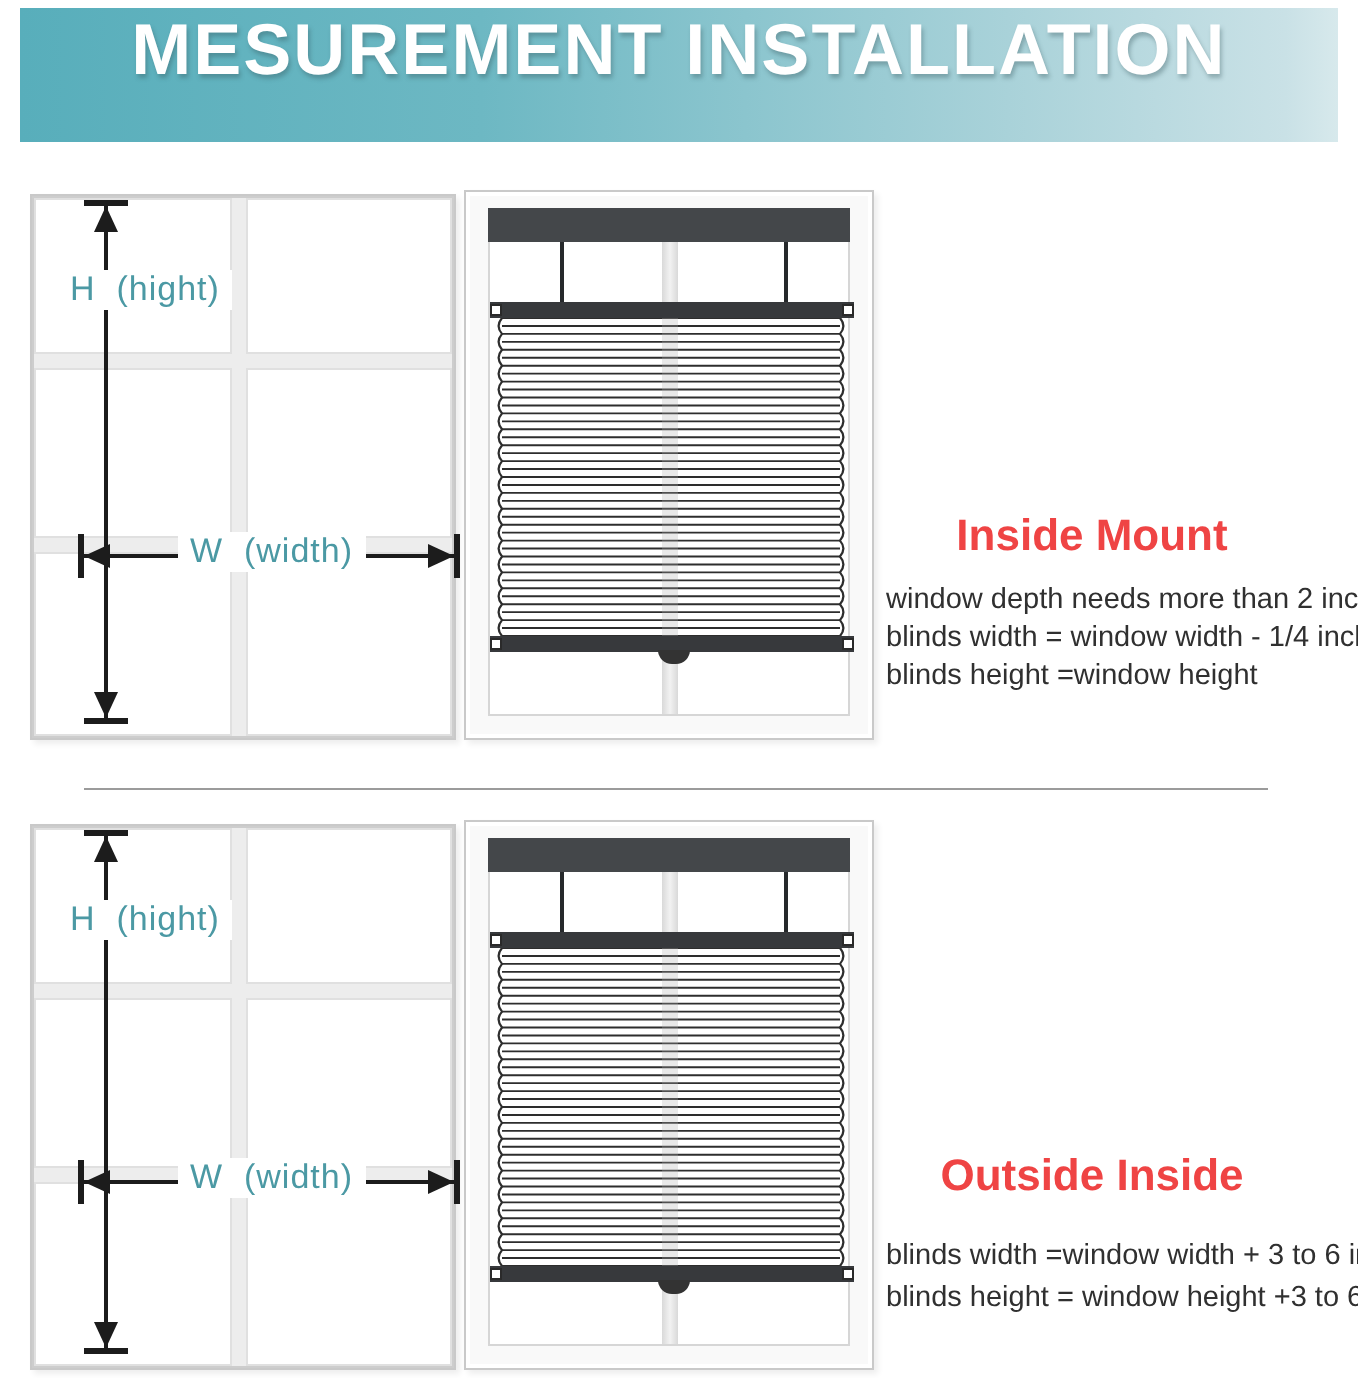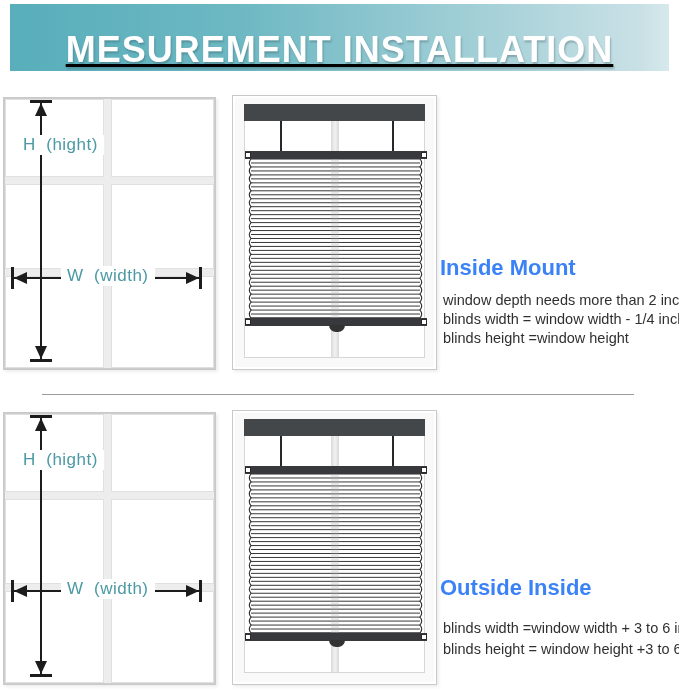--- a/index.html
+++ b/index.html
@@ -6,50 +6,50 @@
   body{
     width:679px;height:689px;background:#ffffff;position:relative;overflow:hidden;
     font-family:"Liberation Sans", sans-serif;
   }
   .abs{position:absolute;}
 
   
   .banner{
     left:10px;top:4px;width:659px;height:67px;
     background:linear-gradient(90deg,#58aebb 0%,#6db8c3 35%,#a9d2d9 75%,#c9e1e6 96%,#d7e9ec 100%);
-    display:flex;align-items:flex-end;justify-content:center;text-decoration:underline;
+    display:flex;align-items:flex-start;justify-content:center;
   }
   .banner-title{
     color:#ffffff;font-size:36px;font-weight:800;letter-spacing:1px;
     text-shadow:1px 2px 2px rgba(50,80,85,0.35);white-space:nowrap;
   }
 
   
   .mwin{
     width:213px;height:273px;background:#f9f9f9;border:1px solid #c9c9c9;
     box-shadow:2px 2px 3px rgba(0,0,0,0.07), inset 0 0 0 2px #ffffff;
-    box-sizing:border-box;padding:0;
+    box-sizing:border-box;padding:0;margin-left:12px;
   }
   .mwin-inner{
     width:100%;height:100%;background:#ededed;border:1px solid #cdcdcd;box-sizing:border-box;
     display:grid;grid-template-columns:89fr 92fr;grid-template-rows:75fr 82fr 89fr;gap:7px;
   }
   .pane{background:#ffffff;border:1px solid #e0e0e0;}
 
   
   .vmeasure{left:36px;top:3px;width:2px;height:260px;z-index:2;}
   .vmeasure .vline{position:absolute;left:0;top:0;width:2px;height:100%;background:#1c1c1c;}
   .vmeasure .cap{position:absolute;left:-10px;width:22px;height:3px;background:#1c1c1c;}
   .vmeasure .captop{top:-1px;}
   .vmeasure .capbot{bottom:-1px;}
   .vmeasure .head{position:absolute;left:-5px;width:0;height:0;border-left:6px solid transparent;border-right:6px solid transparent;}
   .vmeasure .up{top:2px;border-bottom:13px solid #1c1c1c;}
   .vmeasure .down{bottom:2px;border-top:13px solid #1c1c1c;}
 
-  .hmeasure{left:7px;width:191px;height:2px;z-index:2;}
+  .hmeasure{left:23px;width:191px;height:2px;z-index:2;}
   .hmeasure .hline{position:absolute;left:0;top:0;width:100%;height:2px;background:#1c1c1c;}
   .hmeasure .cap{position:absolute;top:-10px;width:3px;height:22px;background:#1c1c1c;}
   .hmeasure .capleft{left:0;}
   .hmeasure .capright{right:0;}
   .hmeasure .head{position:absolute;top:-5px;width:0;height:0;border-top:6px solid transparent;border-bottom:6px solid transparent;}
   .hmeasure .hleft{left:3px;border-right:13px solid #1c1c1c;}
   .hmeasure .hright{right:3px;border-left:13px solid #1c1c1c;}
 
   .mlabel{
     z-index:3;background:#ffffff;color:#4b99a4;font-size:17px;letter-spacing:0.5px;
@@ -73,21 +73,21 @@
   .toprail{top:55px;}
   .botrail{top:222px;}
   .bracket{position:absolute;top:1px;width:6px;height:6px;background:#ffffff;border:1px solid #2a2a2a;box-sizing:border-box;}
   .bracket.l{left:0;}
   .bracket.r{right:0;}
   .pleats{position:absolute;left:15px;top:63px;width:175px;height:159px;z-index:2;}
   .mullion-ghost{position:absolute;left:98px;top:63px;width:8px;height:159px;background:rgba(175,175,175,0.28);z-index:3;}
   .pulltab{position:absolute;left:96px;top:229px;width:16px;height:7px;background:#333333;border-radius:0 0 8px 8px;z-index:3;}
 
   
-  .mount-title{width:212px;text-align:left;font-size:22px;font-weight:bold;color:#3b82f6;white-space:nowrap;}
+  .mount-title{width:212px;text-align:center;font-size:22px;font-weight:bold;color:#ef4444;white-space:nowrap;}
   .mount-lines{color:#303030;font-size:14.5px;line-height:19px;white-space:nowrap;}
   .mount-lines.wide{line-height:21px;}
 
   .divider{left:42px;top:394px;width:592px;height:1px;background:#9b9b9b;}
 </style>
 </head>
 <body>
 
 <div class="abs banner">
   <span class="banner-title">MESUREMENT INSTALLATION</span>

